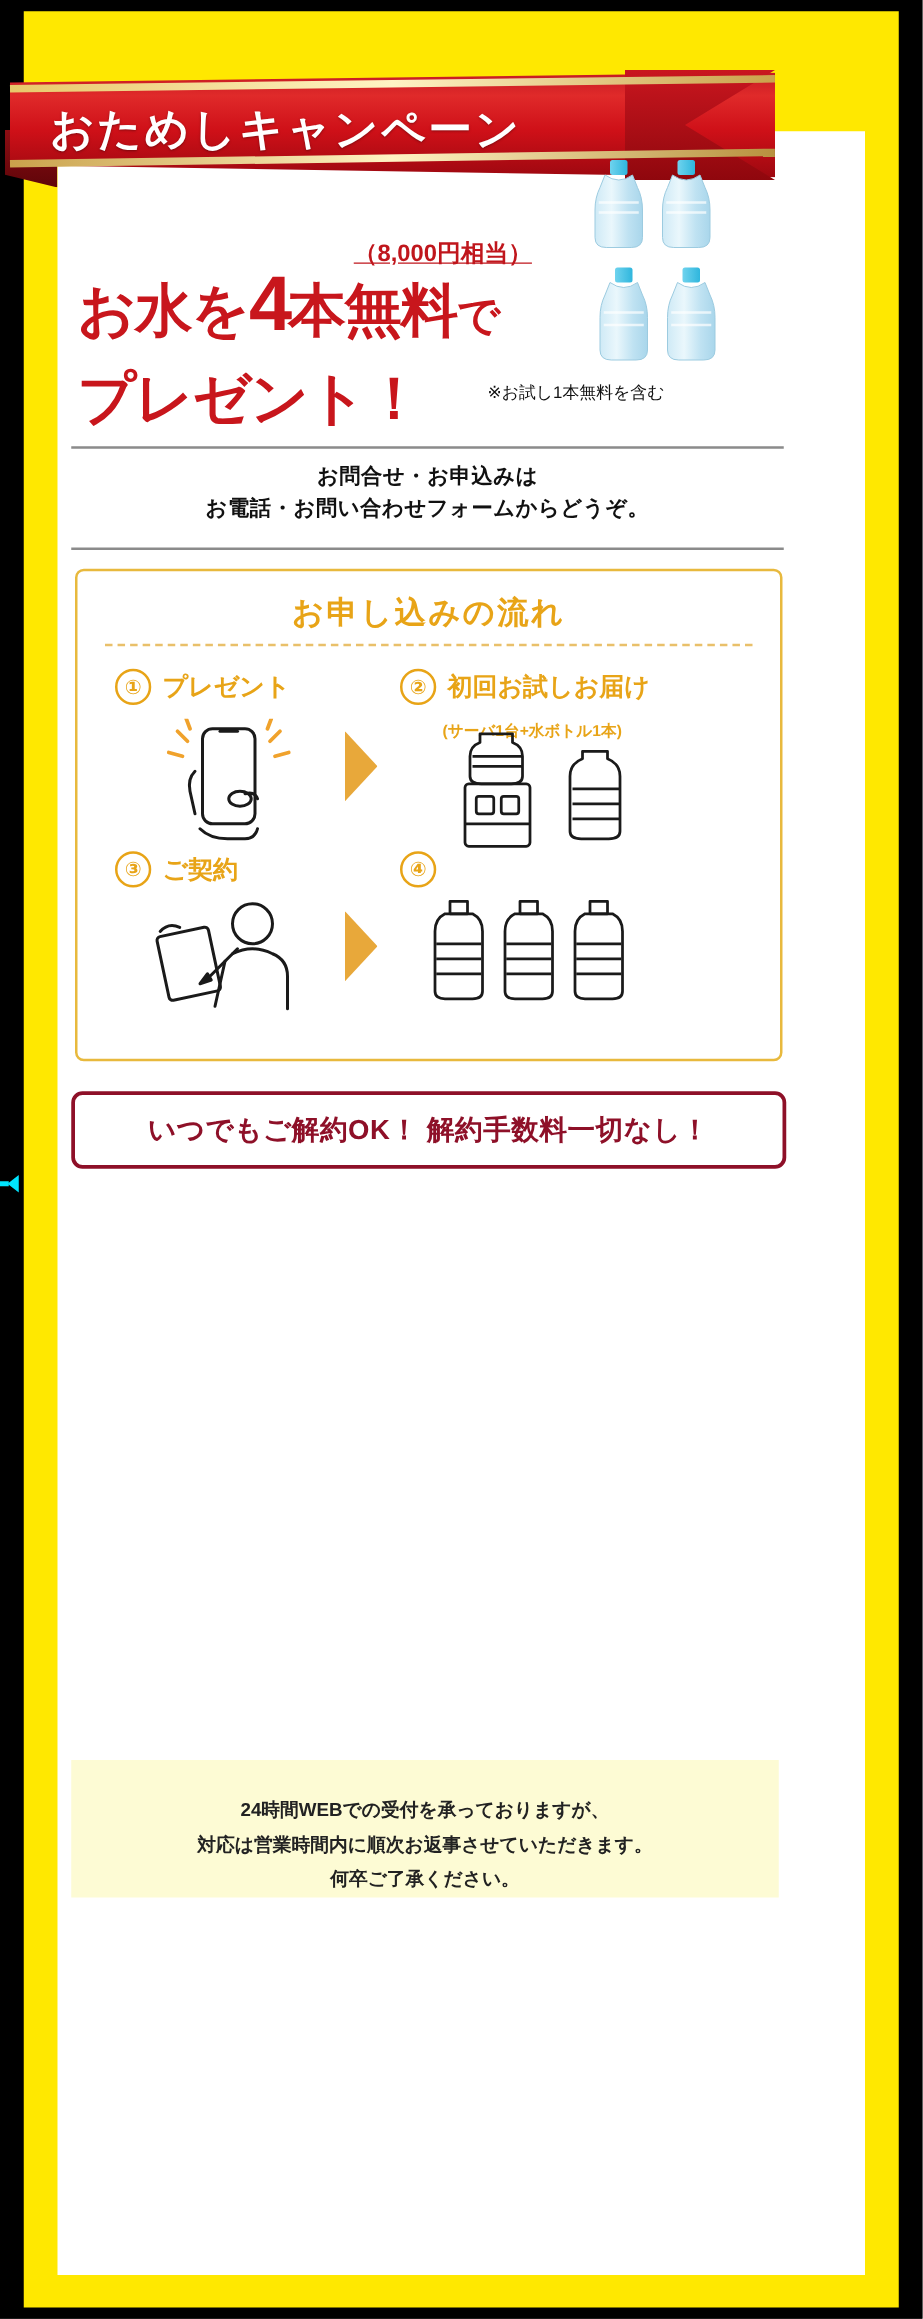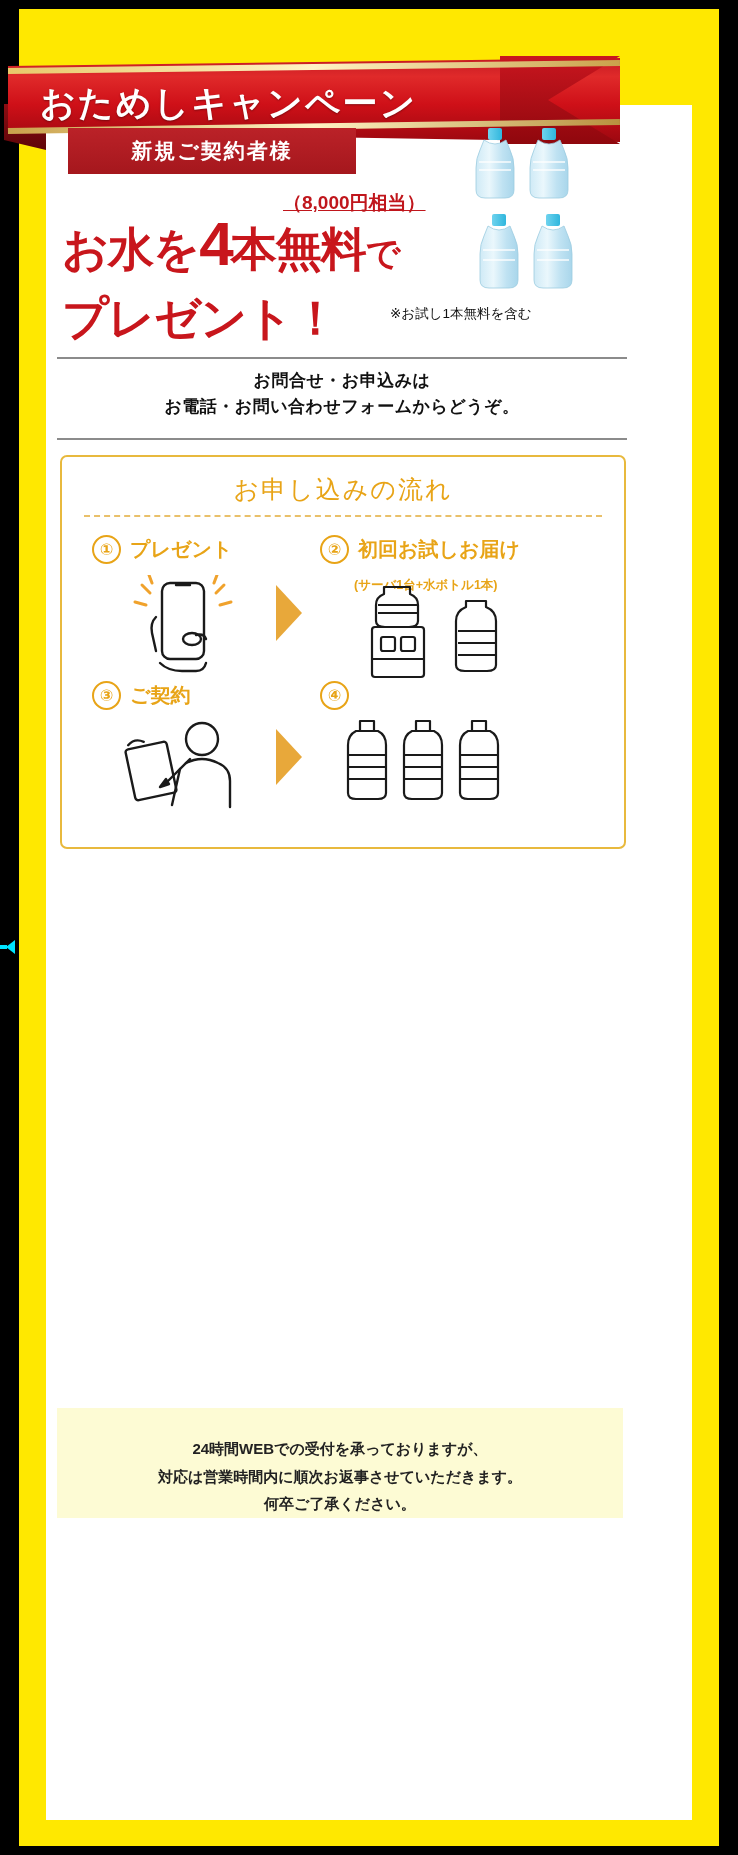--- a/index.html
+++ b/index.html
@@ -110,21 +110,21 @@
     letter-spacing:0.5px;
   }
 
   
   .flowbox{
     position:absolute;left:60px;top:455px;width:562px;height:390px;
     border:2px solid #e8b93d;border-radius:7px;background:#fff;
   }
   .flow-title{
     position:absolute;left:0;top:16px;width:562px;text-align:center;
-    color:#e8a417;font-size:25px;font-weight:normal;letter-spacing:2px;
+    color:#e8a417;font-size:25px;font-weight:bold;letter-spacing:2px;
   }
   .flow-dash{
     position:absolute;left:22px;top:58px;width:518px;height:0;
     border-top:2px dashed #e9c06a;
   }
   .step{position:absolute;}
   .step-label{display:flex;align-items:center;color:#e8a417;font-weight:bold;font-size:20px;white-space:nowrap;}
   .circ{
     display:inline-flex;align-items:center;justify-content:center;
     width:25px;height:25px;border:2px solid #e8a417;border-radius:50%;
@@ -171,21 +171,20 @@
 
   <div class="ribbon-wrap">
     <div class="ribbon-tail-l"></div>
     <div class="ribbon-body"></div>
     <div class="ribbon-point"></div>
     <div class="ribbon-gold-top"></div>
     <div class="ribbon-gold-bot"></div>
     <div class="ribbon-text">おためしキャンペーン</div>
   </div>
 
-  <div class="tag-new">新規ご契約者様</div>
 
   <div class="bottles-top">
     <svg width="150" height="190" viewBox="0 0 150 190">
       <defs>
         <linearGradient id="bg1" x1="0" y1="0" x2="1" y2="0">
           <stop offset="0" stop-color="#cfeaf6"></stop>
             <stop offset="0.35" stop-color="#eaf7fc"></stop>
           <stop offset="0.7" stop-color="#bfe2f2"></stop>
             <stop offset="1" stop-color="#a9d6eb"></stop>
         </linearGradient>
@@ -345,20 +344,21 @@
             <path d="M14 12 h22 q8 4 8 14 v48 q0 6 -8 6 h-22 q-8 0 -8 -6 v-48 q0 -10 8 -14 z"></path>
             <line x1="7" y1="36" x2="43" y2="36"></line>
               <line x1="7" y1="48" x2="43" y2="48"></line>
               <line x1="7" y1="60" x2="43" y2="60"></line>
           </g>
         </g>
       </svg>
     </div>
   </div>
 
+  <div class="cancel">いつでもご解約OK！ 解約手数料一切なし！</div>
 
   <div class="footnote">
     <div>24時間WEBでの受付を承っておりますが、</div>
     <div>対応は営業時間内に順次お返事させていただきます。</div>
     <div>何卒ご了承ください。</div>
   </div>
 
 </div>
 
 </body></html>

